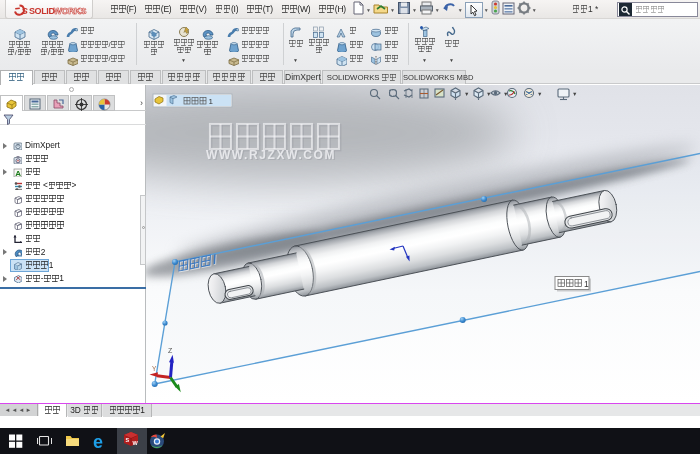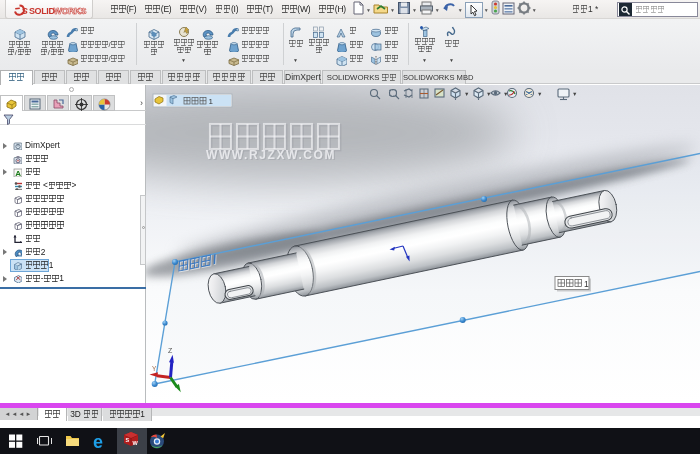--- a/index.html
+++ b/index.html
@@ -40,21 +40,21 @@
 #lpanel{position:absolute;left:0;top:85px;width:146px;height:318px;background:#fff;border-right:1px solid #b9bcbe}
 #ltabs{position:absolute;left:0;top:10px;width:146px;height:16px;border-bottom:1px solid #c8c9ca}
 .ltab{position:absolute;top:0;width:21px;height:16px;background:#dcddde;border:1px solid #c0c1c2}
 .ltab.act{background:#fff;border-bottom:none}
 #filt{position:absolute;left:0;top:26px;width:146px;height:14px;border-bottom:1px solid #dadbdc}
 .trow{position:absolute;left:0;width:146px;height:13px;font-size:8.4px;color:#1a1a1a;line-height:13px;white-space:nowrap}
 .trow .ar{position:absolute;left:3px;top:3.5px;width:0;height:0;border-left:4px solid #777;border-top:3px solid transparent;border-bottom:3px solid transparent}
 .ti{position:absolute;left:13px;top:2px;width:9px;height:9px}
 .tt{position:absolute;left:25px;top:0}
 
-#bottabs{position:absolute;left:0;top:403px;width:700px;height:13px;background:#e6e7e8;border-top:5px solid #d946ef}
+#bottabs{position:absolute;left:0;top:403px;width:700px;height:13px;background:#e6e7e8;border-top:1px solid #d946ef}
 .btab{position:absolute;top:0;height:13px;border-right:1px solid #b5b6b7;background:#dcddde;font-size:8.3px;color:#222;text-align:center;line-height:12px;white-space:nowrap}
 .btab.act{background:#fff}
 #statusbar{position:absolute;left:0;top:416px;width:700px;height:12px;background:#f0f0f0;border-top:1px solid #d0d0d0;font-size:9.3px;color:#222;line-height:11px;padding-left:3px;letter-spacing:0.2px}
 #taskbar{position:absolute;left:0;top:428px;width:700px;height:26px;background:#101116}
 </style></head>
 <body>
 <div id="app">
 <div id="menubar">
  <div id="logo">
         <svg width="86" height="17" viewBox="0 0 86 17" style="position:absolute;left:2px;top:1px">

